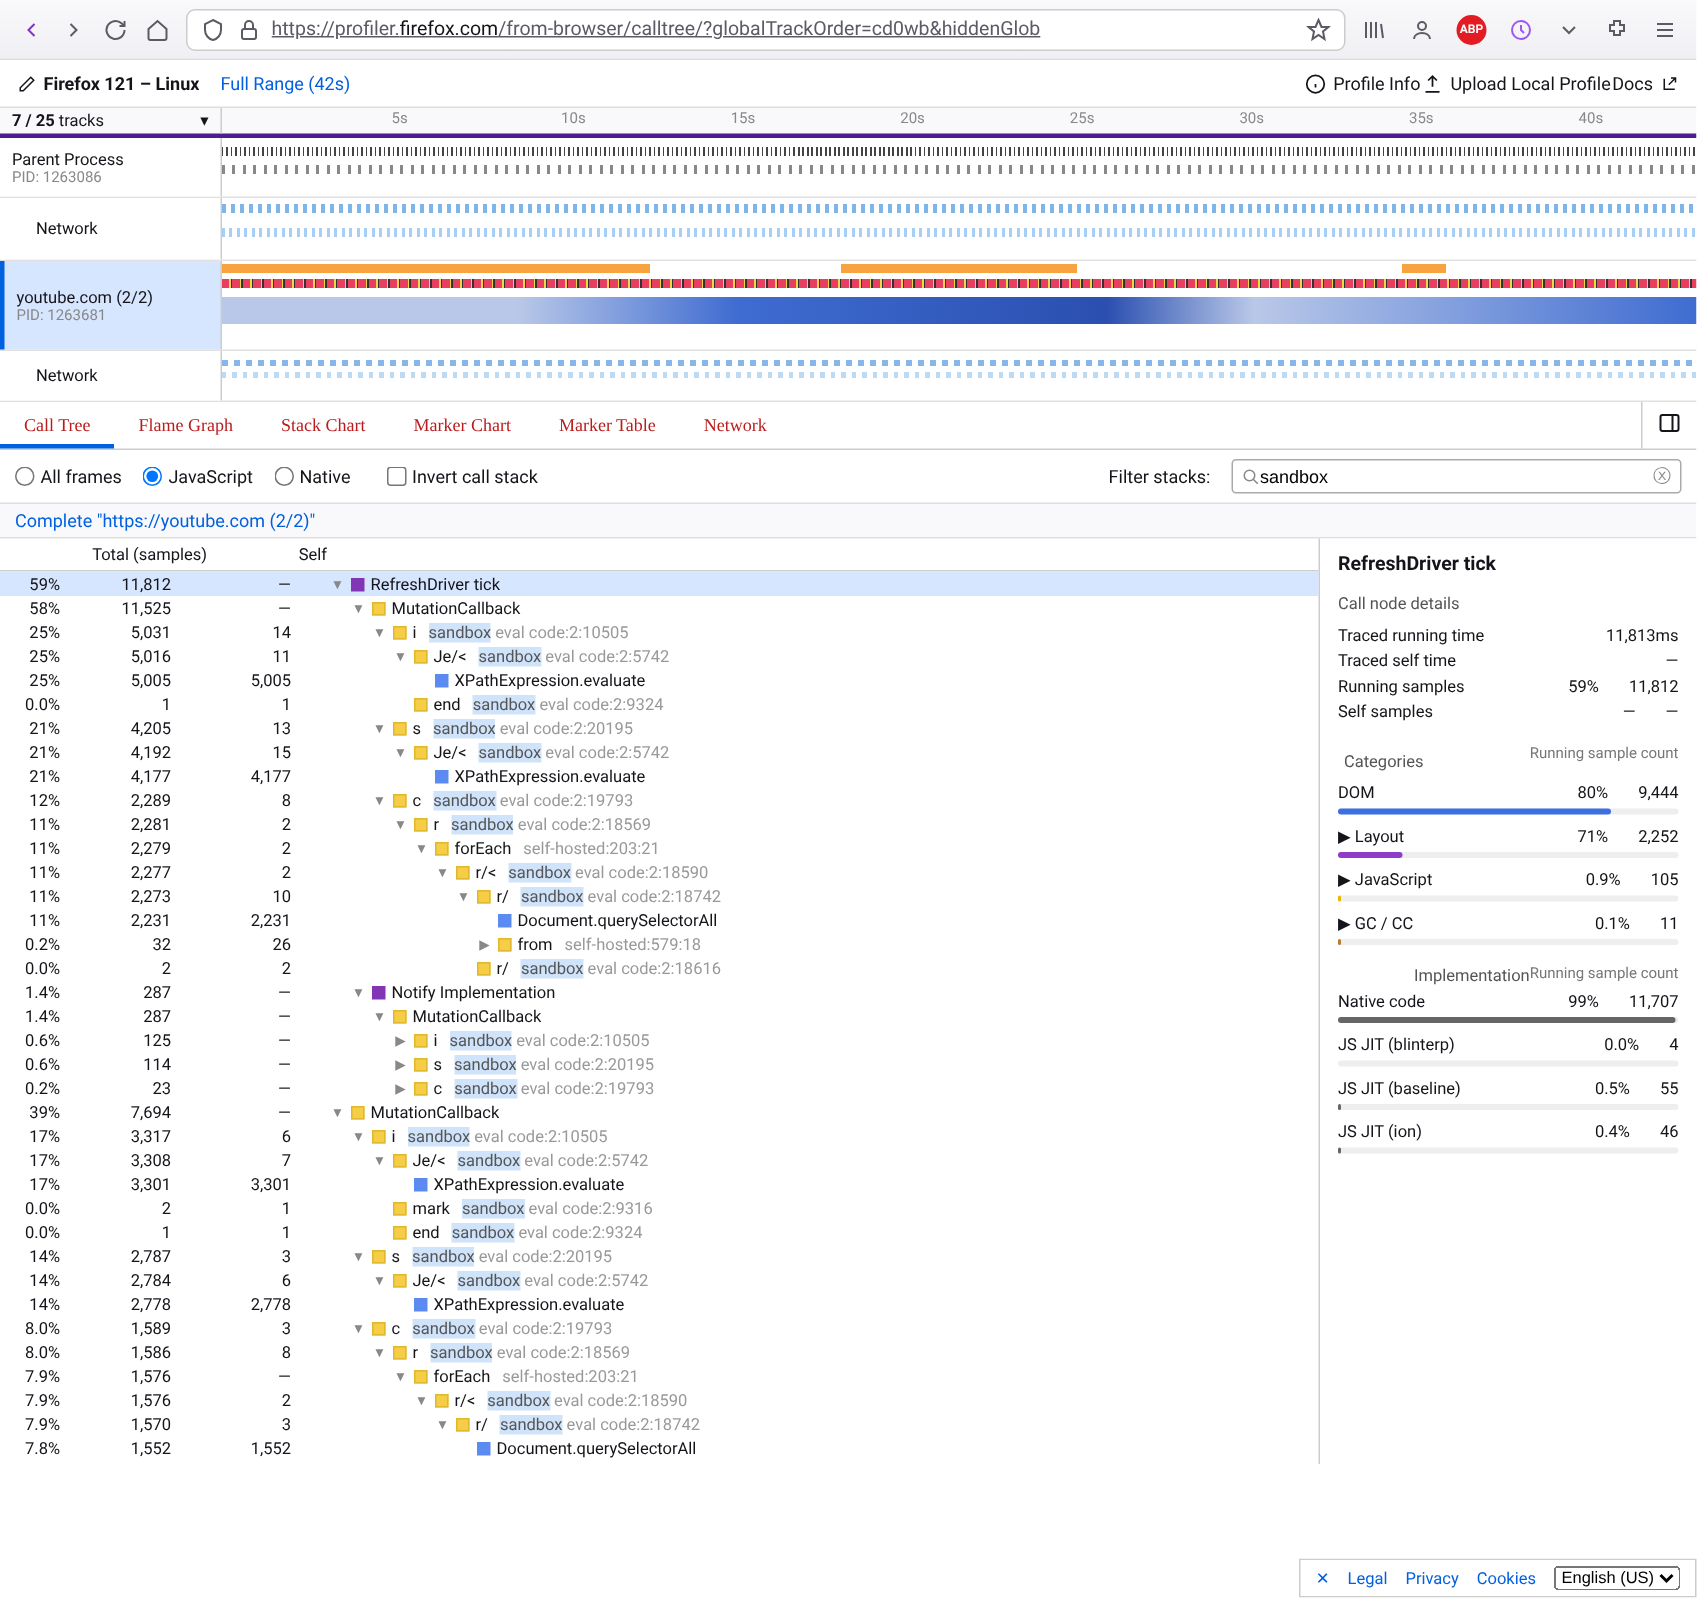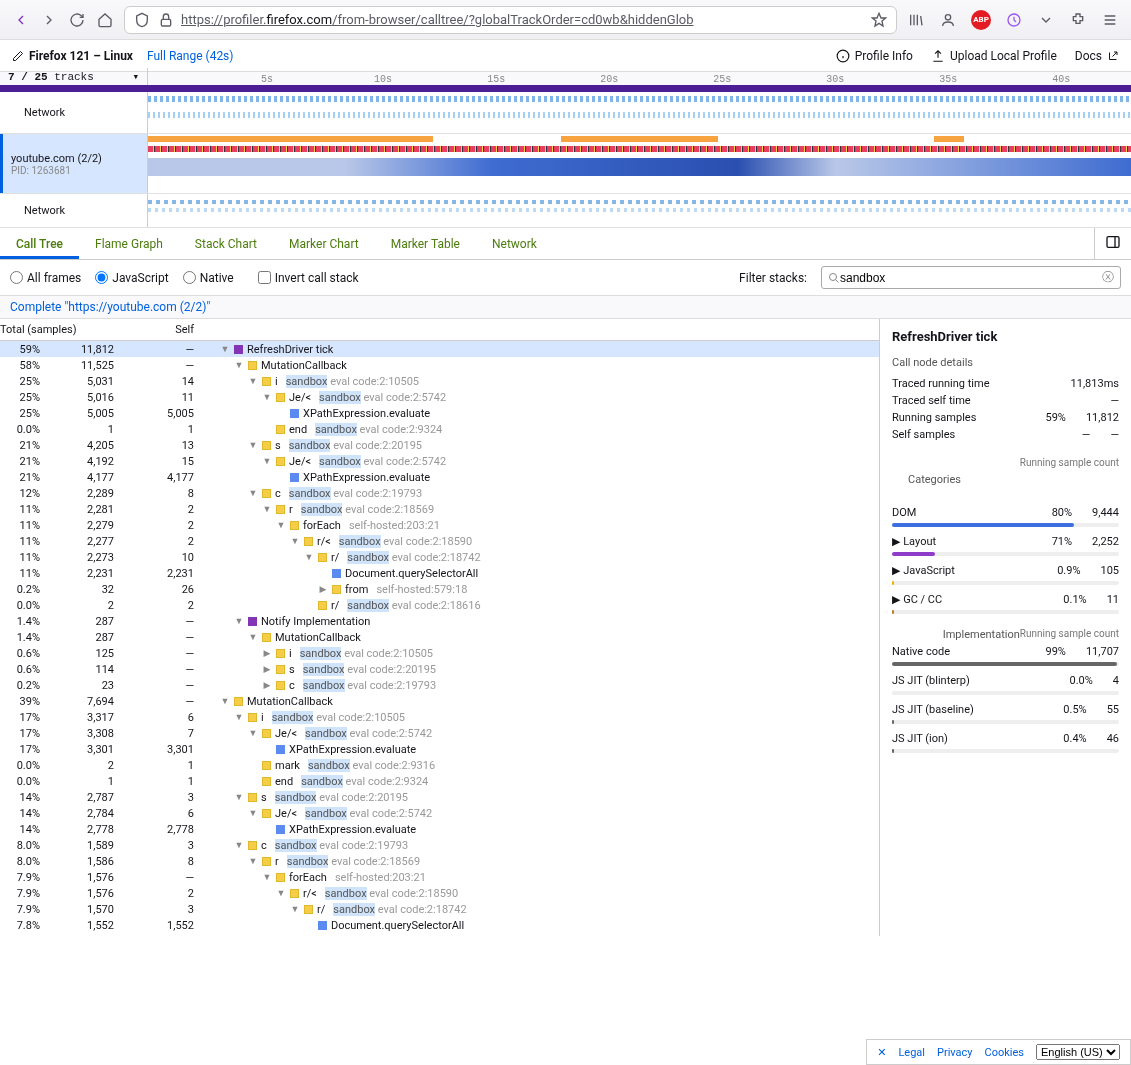--- a/index.html
+++ b/index.html
@@ -9,47 +9,47 @@
 .nav-icon.purple { color: #7f33c9; }
 .urlbar { flex: 1; display: flex; align-items: center; gap: 6px; background: #fff; border: 1px solid #ccc; border-radius: 6px; padding: 4px 8px; height: 28px; font-size: 13px; color: #5b5b66; }
 .urlbar .url-text { flex: 1; white-space: nowrap; overflow: hidden; text-decoration: underline; }
 .urlbar .url-text b { color: #15141a; font-weight: normal; }
 .toolbar-right { display: flex; align-items: center; gap: 14px; }
 .badge-abp { background: #e31b23; color: #fff; border-radius: 50%; width: 20px; height: 20px; display: flex; align-items: center; justify-content: center; font-size: 8px; font-weight: bold; }
 .profiler-header { display: flex; align-items: center; justify-content: space-between; padding: 6px 12px; border-bottom: 1px solid #ddd; background: #fff; height: 32px; }
 .profiler-header-left { display: flex; align-items: center; gap: 14px; }
 .profiler-title { font-weight: bold; font-size: 12px; display: flex; align-items: center; gap: 5px; }
 .profiler-link { color: #0060df; font-size: 12px; cursor: pointer; }
-.profiler-header-right { display: flex; align-items: center; gap: 18px; font-size: 12px; }
+.profiler-header-right { display: flex; align-items: center; gap: 1px; font-size: 12px; }
 .hdr-item { display: flex; align-items: center; gap: 5px; cursor: pointer; }
-.tracks-header { display: flex; align-items: flex-end; border-bottom: 7px solid #4c1d95; background: #f9f9fb; height: 20px; font-family: Liberation Mono, monospace; }
+.tracks-header { display: flex; align-items: flex-start; border-bottom: 3px solid #4c1d95; background: #f9f9fb; height: 20px; }
 .tracks-selector { width: 148px; padding: 2px 8px; display: flex; justify-content: space-between; align-items: center; border-right: 1px solid #ccc; font-size: 11px; }
 .timeline-ruler { flex: 1; position: relative; font-size: 10px; color: #888; height: 100%; }
 .timeline-ruler span { position: absolute; top: 2px; }
 .tracks-container { display: flex; flex-direction: column; }
 .track { display: flex; border-bottom: 1px solid #e0e0e0; }
 .track-label { width: 148px; padding: 4px 8px; border-right: 1px solid #ccc; display: flex; flex-direction: column; justify-content: center; background: #fff; font-size: 11px; }
 .track-label.indented { padding-left: 24px; }
 .track-label.selected { background: #d6e6ff; border-left: 3px solid #0060df; }
 .track-label .pid { color: #888; font-size: 10px; }
 .track-vis { flex: 1; background: #f7f7f7; position: relative; overflow: hidden; }
 .tabs-bar { display: flex; align-items: center; border-bottom: 1px solid #ccc; background: #fff; height: 32px; }
-.tab { padding: 8px 16px; font-size: 12px; cursor: pointer; color: #4d7c0f; }
+.tab { padding: 8px 16px; font-size: 12px; cursor: pointer; color: #b91c1c; font-family: Liberation Serif, serif; }
 .tab.active { box-shadow: inset 0 -3px 0 #0060df; font-weight: 500; }
 .tab-spacer { flex: 1; }
 .tab-icon-btn { padding: 6px 10px; border-left: 1px solid #ccc; cursor: pointer; }
 .filters-bar { display: flex; align-items: center; padding: 6px 10px; gap: 14px; border-bottom: 1px solid #ddd; background: #fff; font-size: 12px; }
 .radio-group { display: flex; align-items: center; gap: 4px; }
 .filter-input-wrap { display: flex; align-items: center; border: 1px solid #aaa; border-radius: 3px; padding: 2px 6px; flex: 1; max-width: 300px; }
 .filter-input-wrap input { border: none; outline: none; flex: 1; font-size: 12px; }
 .complete-bar { padding: 4px 10px; background: #f9f9fb; color: #0060df; border-bottom: 1px solid #ddd; font-size: 12px; }
 .main-layout { display: flex; height: calc(100vh - 40px - 32px - 20px - 270px - 32px - 30px - 24px); }
 .tree-panel { flex: 1; display: flex; flex-direction: column; overflow: hidden; }
 .tree-header { display: flex; border-bottom: 1px solid #ccc; background: #fff; font-size: 11px; height: 22px; align-items: center; }
-.col-total { width: 120px; padding-right: 6px; }
+.col-total { width: 120px; text-align: right; padding-right: 6px; margin-left: 24px; }
 .col-self { width: 80px; text-align: right; padding-right: 6px; }
 .col-scroll { width: 8px; }
 .tree-body { flex: 1; overflow-y: auto; font-size: 11px; }
 .tree-row { display: flex; align-items: center; height: 16px; white-space: nowrap; }
 .tree-row .pct { width: 40px; text-align: right; }
 .tree-row .cnt { width: 80px; text-align: right; padding-right: 6px; }
 .tree-row .selfv { width: 80px; text-align: right; padding-right: 6px; }
 .tree-row .fname { display: flex; align-items: center; flex: 1; padding-left: 4px; }
 .tree-row.selected { background: #d6e6ff; }
 .arrow { width: 10px; display: inline-block; color: #888; font-size: 9px; text-align: center; cursor: pointer; }
@@ -209,20 +209,27 @@
       <span style="left: 34.5%;">15s</span>
       <span style="left: 46%;">20s</span>
       <span style="left: 57.5%;">25s</span>
       <span style="left: 69%;">30s</span>
       <span style="left: 80.5%;">35s</span>
       <span style="left: 92%;">40s</span>
     </div>
 </div>
 
 <div class="tracks-container" id="tracks">
+    <div class="track" style="height: 40px;">
+      <div class="track-label">
+        <div>Parent Process</div>
+        <div class="pid">PID: 1263086</div>
+      </div>
+      <div class="track-vis vis-stripes"></div>
+    </div>
     <div class="track" style="height: 42px;">
       <div class="track-label indented">
         <div>Network</div>
       </div>
       <div class="track-vis vis-network"></div>
     </div>
     <div class="track" style="height: 60px;">
       <div class="track-label selected">
         <div>youtube.com (2/2)</div>
         <div class="pid">PID: 1263681</div>
@@ -709,21 +716,21 @@
         <div class="side-row">
           <span>Running samples</span>
           <span><span style="margin-right:20px">59%</span>11,812</span>
         </div>
         <div class="side-row">
           <span>Self samples</span>
           <span><span style="margin-right:20px">—</span>—</span>
         </div>
       </div>
     <div style="display:flex;justify-content:space-between;margin-top:14px">
-      <h4 style="margin:16px">Categories</h4>
+      <h4 style="margin:4px">Categories</h4>
       <span style="font-size:10px;color:#777">Running sample count</span>
     </div>
     <div id="side-cats">
         <div>
           <div class="side-cat-row">
             <span>DOM</span>
             <span><span style="margin-right:20px">80%</span>9,444</span>
           </div>
           <div class="side-cat-bar">
             <div style="width:80%;background:#3d6fe0"></div>

